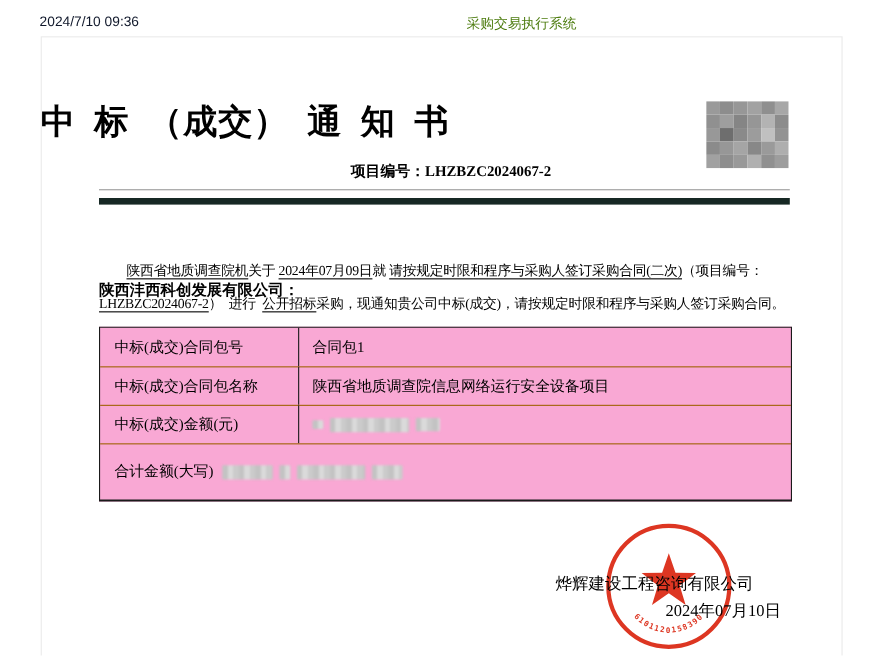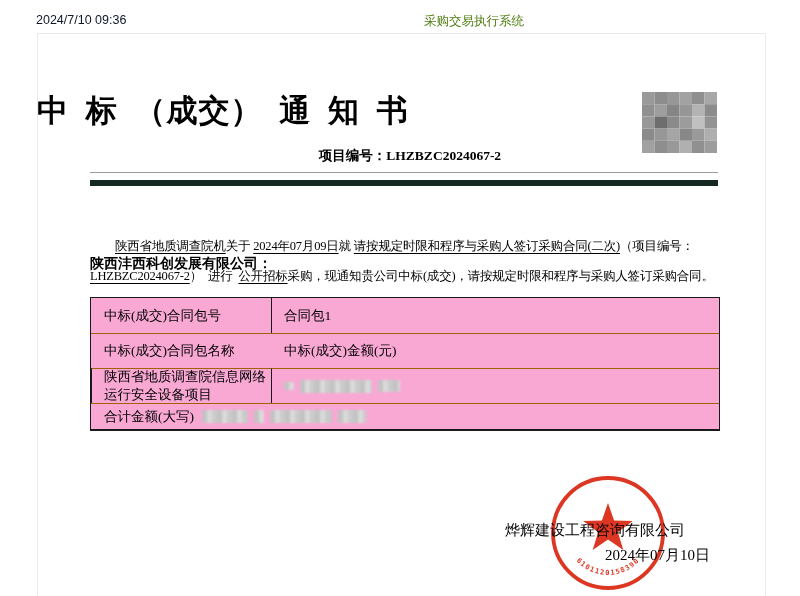--- a/index.html
+++ b/index.html
@@ -38,21 +38,21 @@
   .pline{white-space:pre;}
   .pline1{padding-left:25px;}
   .u{text-decoration:underline;text-underline-offset:3px;text-decoration-thickness:1px;}
   
   .tbl{position:absolute;left:90px;top:297px;width:628px;
     border:1.5px solid #1a1a1a;border-bottom-width:2.5px;
     display:grid;grid-template-columns:180px 1fr;font-size:13.5px;background:#f9a8d4;}
   .cell{height:35px;display:flex;align-items:center;padding-left:13px;box-sizing:border-box;}
   .cell.bt{border-top:1px solid #a16207;}
   .cell.vl{border-left:1px solid #1a1a1a;padding-left:12px;}
-  .cell.full{grid-column:1 / -1;height:26px;}
+  .cell.full{grid-column:1 / -1;height:51px;}
   
   .rd{display:inline-block;vertical-align:middle;border-radius:1px;
     background:repeating-linear-gradient(90deg,#c3c3c3 0 5px,#dadada 5px 10px,#cbcbcb 10px 15px);
     filter:blur(1.2px);margin-right:6px;}
   
   .sig-agency{position:absolute;left:505px;top:521px;font-size:15px;}
   .sig-date{position:absolute;left:577px;top:546px;font-size:15px;margin-left:28px;}
   
   .seal{position:absolute;left:549px;top:474px;width:118px;height:118px;
     mix-blend-mode:multiply;opacity:.95;}
@@ -122,22 +122,22 @@
 
 <div class="para">
   <div class="pline pline1"><span class="u">陕西省地质调查院机</span><span>关于 </span><span class="u">2024年07月09日</span><span>就 </span><span class="u">请按规定时限和程序与采购人签订采购合同(二次)</span><span>（项目编号：</span></div>
   <div class="pline"><span class="u">LHZBZC2024067-2</span><span>）  进行  </span><span class="u">公开招标</span><span>采购，现通知贵公司中标(成交)，请按规定时限和程序与采购人签订采购合同。</span></div>
 </div>
 
 <div class="tbl">
   <div class="cell">中标(成交)合同包号</div>
   <div class="cell vl">合同包1</div>
   <div class="cell bt">中标(成交)合同包名称</div>
+  <div class="cell bt vl">陕西省地质调查院信息网络运行安全设备项目</div>
   <div class="cell bt">中标(成交)金额(元)</div>
-  <div class="cell bt vl">陕西省地质调查院信息网络运行安全设备项目</div>
   <div class="cell bt vl">
     <span class="rd" style="width:10px;height:8px;"></span>
     <span class="rd" style="width:72px;height:13px;"></span>
     <span class="rd" style="width:22px;height:12px;"></span>
   </div>
   <div class="cell bt full">
     <span style="margin-right:8px;">合计金额(大写)</span>
     <span class="rd" style="width:46px;height:13px;"></span>
     <span class="rd" style="width:10px;height:13px;"></span>
     <span class="rd" style="width:62px;height:13px;"></span>

